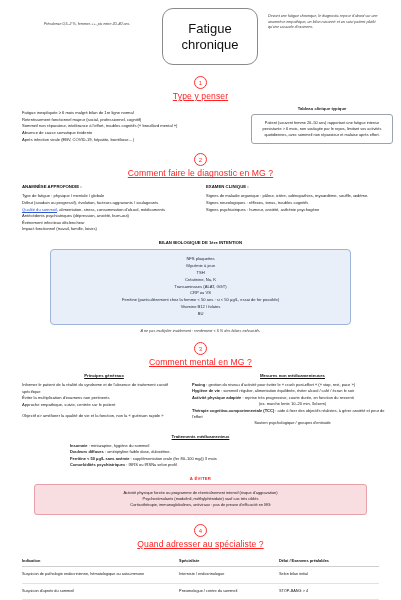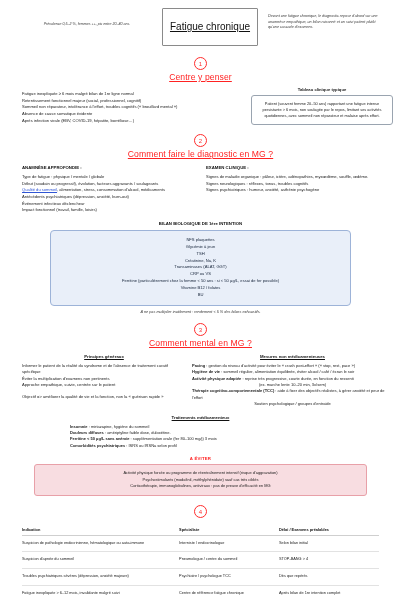--- a/index.html
+++ b/index.html
@@ -22,28 +22,27 @@
     font-size: 3.6px;
     font-style: italic;
     color: #3a3a3a;
     line-height: 1.45;
     padding-top: 14px;
     text-align: center;
   }
   .title-box {
     flex: 0 0 96px;
     border: 0.8px solid #8a8a8a;
-    border-radius: 1px;
+    border-radius: 11px;
     background: #fff;
     text-align: center;
-    font-size: 10px;
+    font-size: 13px;
     color: #111;
     padding: 12px 2px;
     line-height: 1.2;
-    text-decoration: underline;
   }
   .intro-note {
     flex: 1;
     font-size: 3.7px;
     font-style: italic;
     color: #3a3a3a;
     line-height: 1.55;
     padding: 6px 2px 0 10px;
   }
 
@@ -184,21 +183,21 @@
 <div class="page">
 
   <div class="header">
     <div class="prev-note">Prévalence 0,5–2 %, femmes ++, pic entre 20–40 ans.</div>
     <div class="title-box">Fatigue chronique</div>
     <div class="intro-note">Devant une fatigue chronique, le diagnostic repose d'abord sur une anamnèse empathique, un bilan raisonné et un suivi patient plutôt qu'une cascade d'examens.</div>
   </div>
 
   <div class="sec-head">
     <span class="circle-num">1</span>
-    <span class="sec-title">Centre y penser</span>
+    <span class="sec-title">Type y penser</span>
   </div>
 
   <div class="s1">
     <div class="s1-left">
       <ul class="plain">
         <li>Fatigue inexpliquée ≥ 6 mois malgré bilan de 1re ligne normal</li>
         <li>Retentissement fonctionnel majeur (social, professionnel, cognitif)</li>
         <li>Sommeil non réparateur, intolérance à l'effort, troubles cognitifs (« brouillard mental »)</li>
         <li>Absence de cause somatique évidente</li>
         <li>Après infection virale (EBV, COVID-19, hépatite, borréliose…)</li>
@@ -296,20 +295,21 @@
   <div class="avoid-wrap">
     <div class="avoid-box">
       <div>Activité physique forcée ou programme de réentraînement intensif (risque d'aggravation)</div>
       <div>Psychostimulants (modafinil, méthylphénidate) sauf cas très ciblés</div>
       <div>Corticothérapie, immunoglobulines, antiviraux : pas de preuve d'efficacité en MG</div>
     </div>
   </div>
 
   <div class="sec-head">
     <span class="circle-num">4</span>
+    <span class="sec-title">Quand adresser au spécialiste ?</span>
   </div>
 
   <div class="tbl-wrap">
     <table class="ref">
       <colgroup>
           <col class="c1">
           <col class="c2">
           <col class="c3">
         </colgroup>
       <thead>

